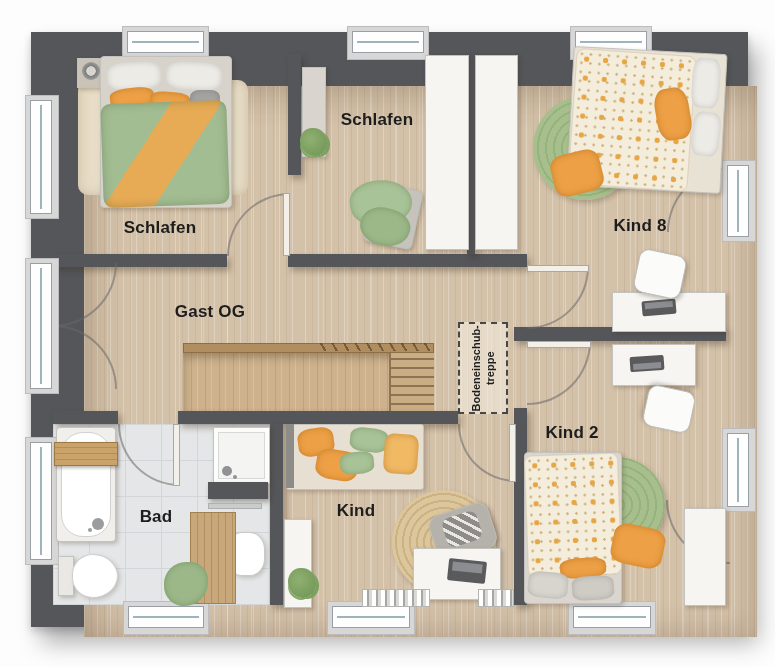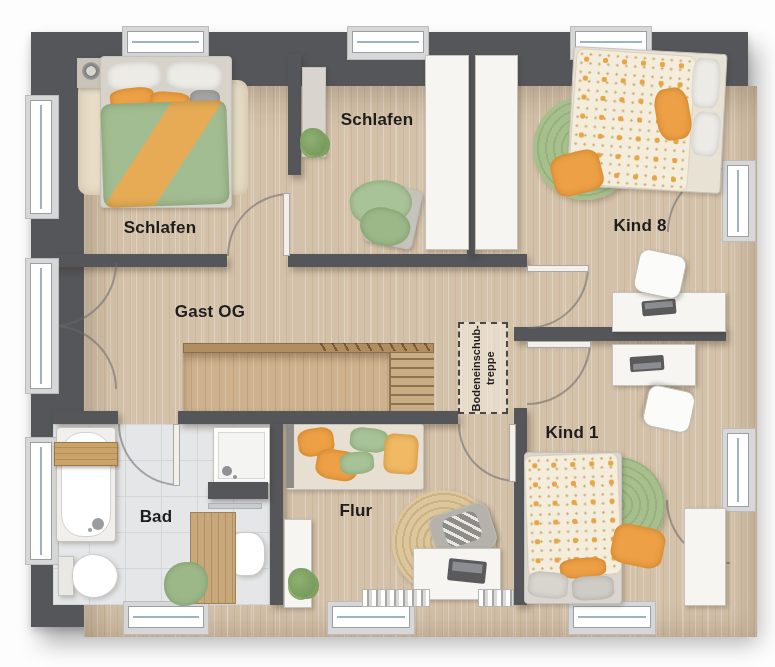--- a/index.html
+++ b/index.html
@@ -188,21 +188,21 @@
   <div class="laptop" style="left:630px;top:356px;width:34px;height:15px;transform:rotate(176deg);"></div>
   <div class="chair" style="left:645px;top:388px;width:46px;height:40px;transform:rotate(-168deg);"></div>
   <div class="rug-round rug-green" style="left:569px;top:457px;width:96px;height:96px;"></div>
   <div class="furn" style="left:524px;top:452px;width:96px;height:150px;background:#dad6cf;border-radius:4px;"></div>
   <div class="polka" style="position:absolute;left:526px;top:454px;width:92px;height:120px;transform:rotate(-2deg);"></div>
   <div class="pillow-o" style="left:560px;top:558px;width:46px;height:20px;transform:rotate(-4deg);"></div>
   <div class="pillow-w" style="left:528px;top:572px;width:40px;height:26px;transform:rotate(5deg);background:#d8d5cf;"></div>
   <div class="pillow-w" style="left:572px;top:576px;width:42px;height:24px;transform:rotate(-4deg);background:#cfccc6;"></div>
   <div class="pillow-o" style="left:612px;top:526px;width:52px;height:40px;transform:rotate(12deg);border-radius:28%;"></div>
   <div class="furn" style="left:684px;top:508px;width:40px;height:96px;"></div>
-  <div class="label" style="left:522px;top:423px;width:100px;">Kind 1</div>
+  <div class="label" style="left:522px;top:423px;width:100px;">Kind 2</div>
 
   <div class="furn" style="left:56px;top:427px;width:58px;height:113px;background:#f0efec;border-radius:4px;"></div>
   <div style="position:absolute;left:61px;top:432px;width:48px;height:103px;background:#ffffff;border:1px solid #d2d2d0;border-radius:22px;"></div>
   <div style="position:absolute;left:54px;top:442px;width:62px;height:22px;background:repeating-linear-gradient(0deg,#caa36b 0 5px,#b68d55 5px 6px);border:1px solid #9c7845;box-shadow:1px 2px 3px rgba(60,45,30,0.35);"></div>
   <div style="position:absolute;left:92px;top:518px;width:12px;height:12px;border-radius:50%;background:#9a9c9e;box-shadow:-8px 6px 0 -4px #9a9c9e;"></div>
   <div class="furn" style="left:58px;top:556px;width:14px;height:38px;background:#e9e8e5;"></div>
   <div style="position:absolute;left:72px;top:554px;width:44px;height:42px;background:#ffffff;border:1px solid #cfcfcd;border-radius:50% 60% 60% 50% / 50% 55% 55% 50%;box-shadow:2px 2px 4px rgba(60,45,30,0.2);"></div>
   <div class="furn" style="left:213px;top:427px;width:55px;height:55px;background:#fcfcfb;"></div>
   <div style="position:absolute;left:218px;top:432px;width:45px;height:45px;border:1px solid #d8d8d6;background:#f4f4f3;"></div>
   <div style="position:absolute;left:222px;top:466px;width:10px;height:10px;border-radius:50%;background:#8f9193;box-shadow:8px 6px 0 -3px #8f9193;"></div>
@@ -223,21 +223,21 @@
   <div class="furn" style="left:284px;top:519px;width:26px;height:87px;"></div>
   <div class="plant" style="left:288px;top:568px;width:28px;height:30px;"></div>
   <div class="rug-round rug-jute" style="left:392px;top:490px;width:104px;height:104px;"></div>
   <div class="chair" style="left:432px;top:508px;width:60px;height:46px;background:#b5b2ac;transform:rotate(-18deg);border-radius:12px;"></div>
   <div style="position:absolute;left:444px;top:514px;width:36px;height:30px;transform:rotate(-18deg);border-radius:25%;
        background:repeating-linear-gradient(45deg,#8e8c88 0 5px,#e9e7e2 5px 8px);"></div>
   <div class="furn" style="left:413px;top:548px;width:86px;height:50px;"></div>
   <div class="laptop" style="left:448px;top:560px;width:38px;height:22px;transform:rotate(6deg);"></div>
   <div class="books" style="left:362px;top:589px;width:66px;height:16px;"></div>
   <div class="books" style="left:478px;top:589px;width:34px;height:16px;"></div>
-  <div class="label" style="left:316px;top:501px;width:80px;">Flur</div>
+  <div class="label" style="left:316px;top:501px;width:80px;">Kind</div>
 
   <div class="label" style="left:160px;top:302px;width:100px;">Gast OG</div>
   <div class="attic-box" style="left:458px;top:322px;width:46px;height:88px;">
     <div class="attic-text">
       <span>Bodeneinschub-</span><br>
       <span>treppe</span>
     </div>
   </div>
 </div>
 

